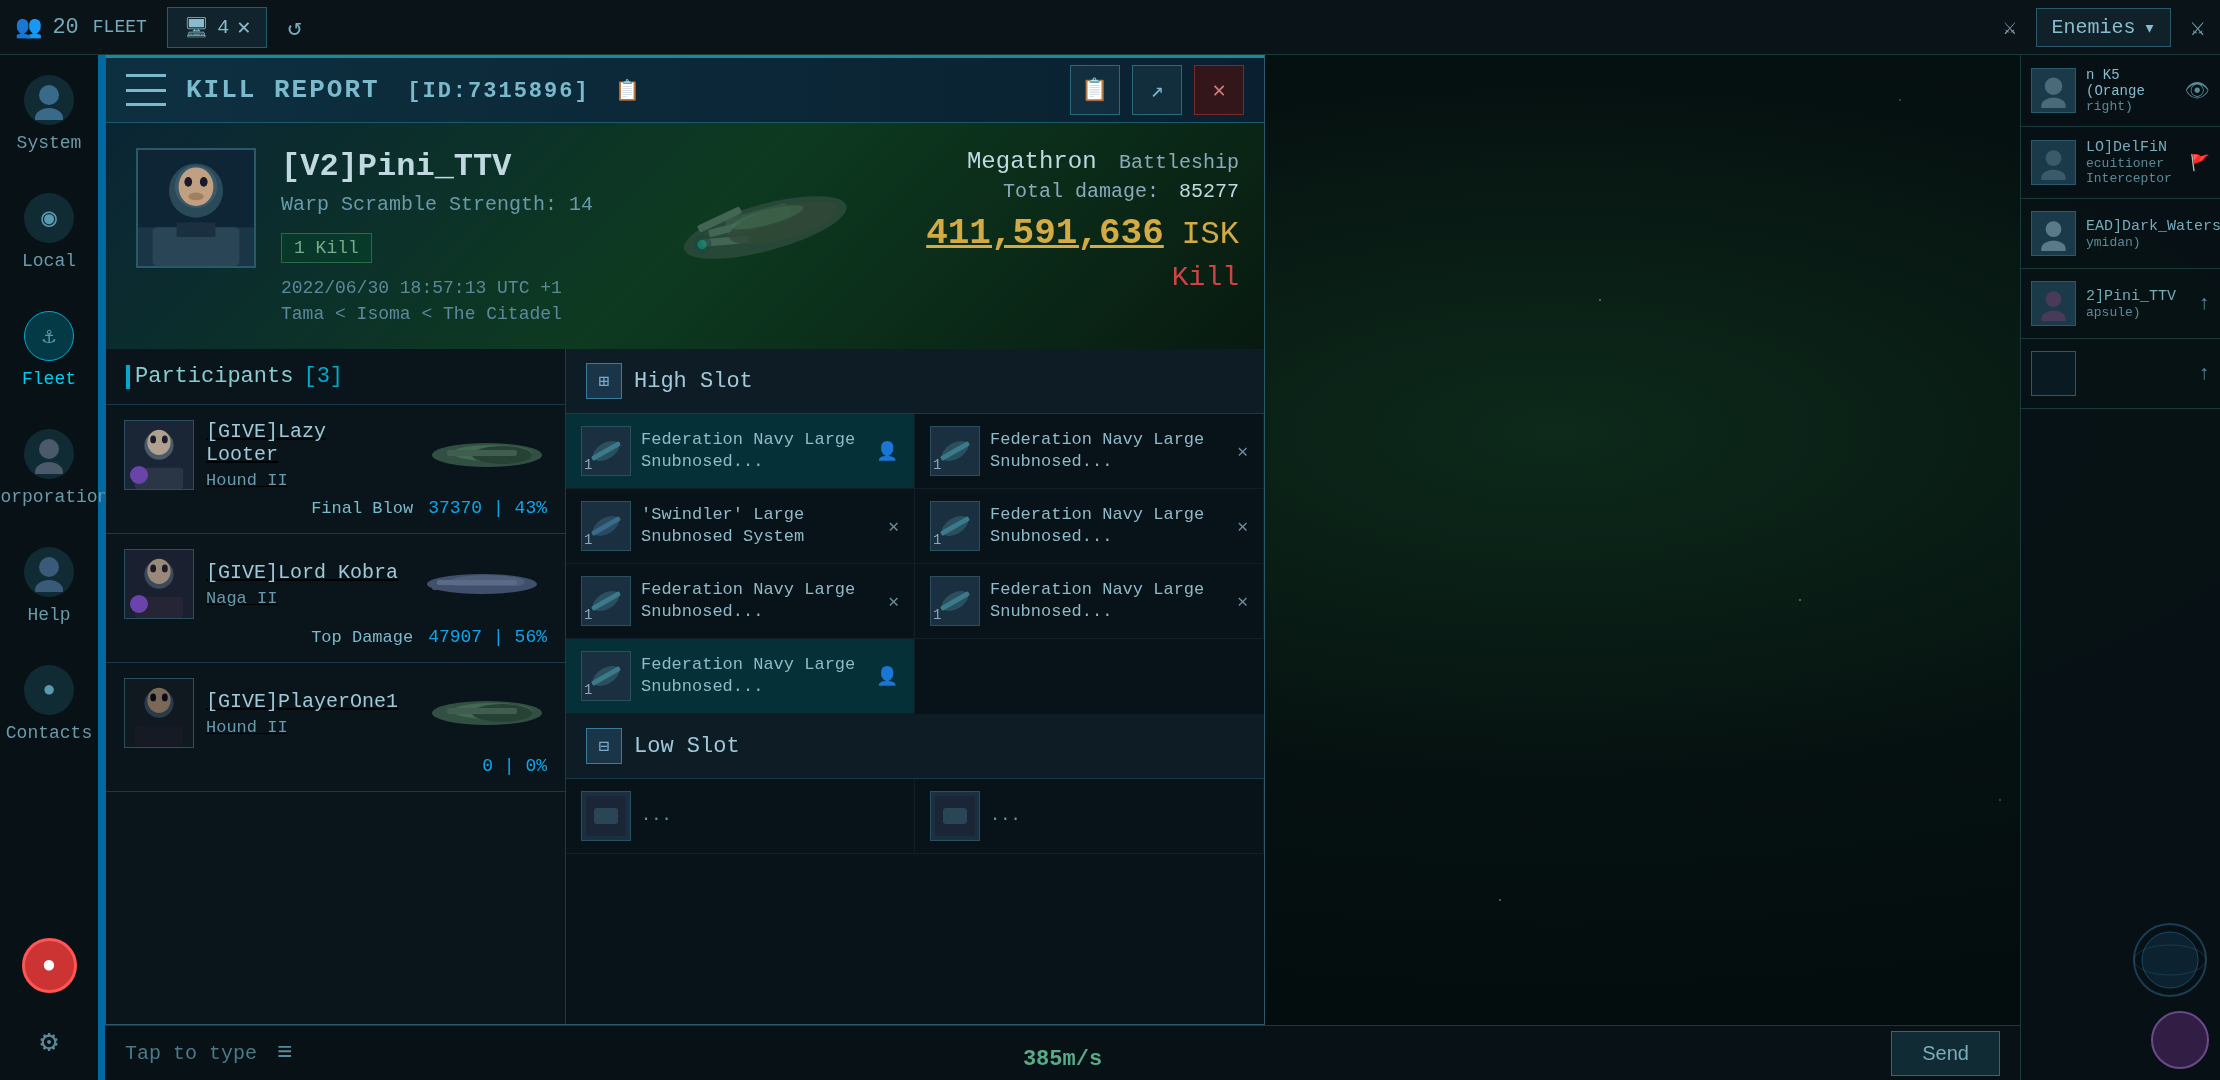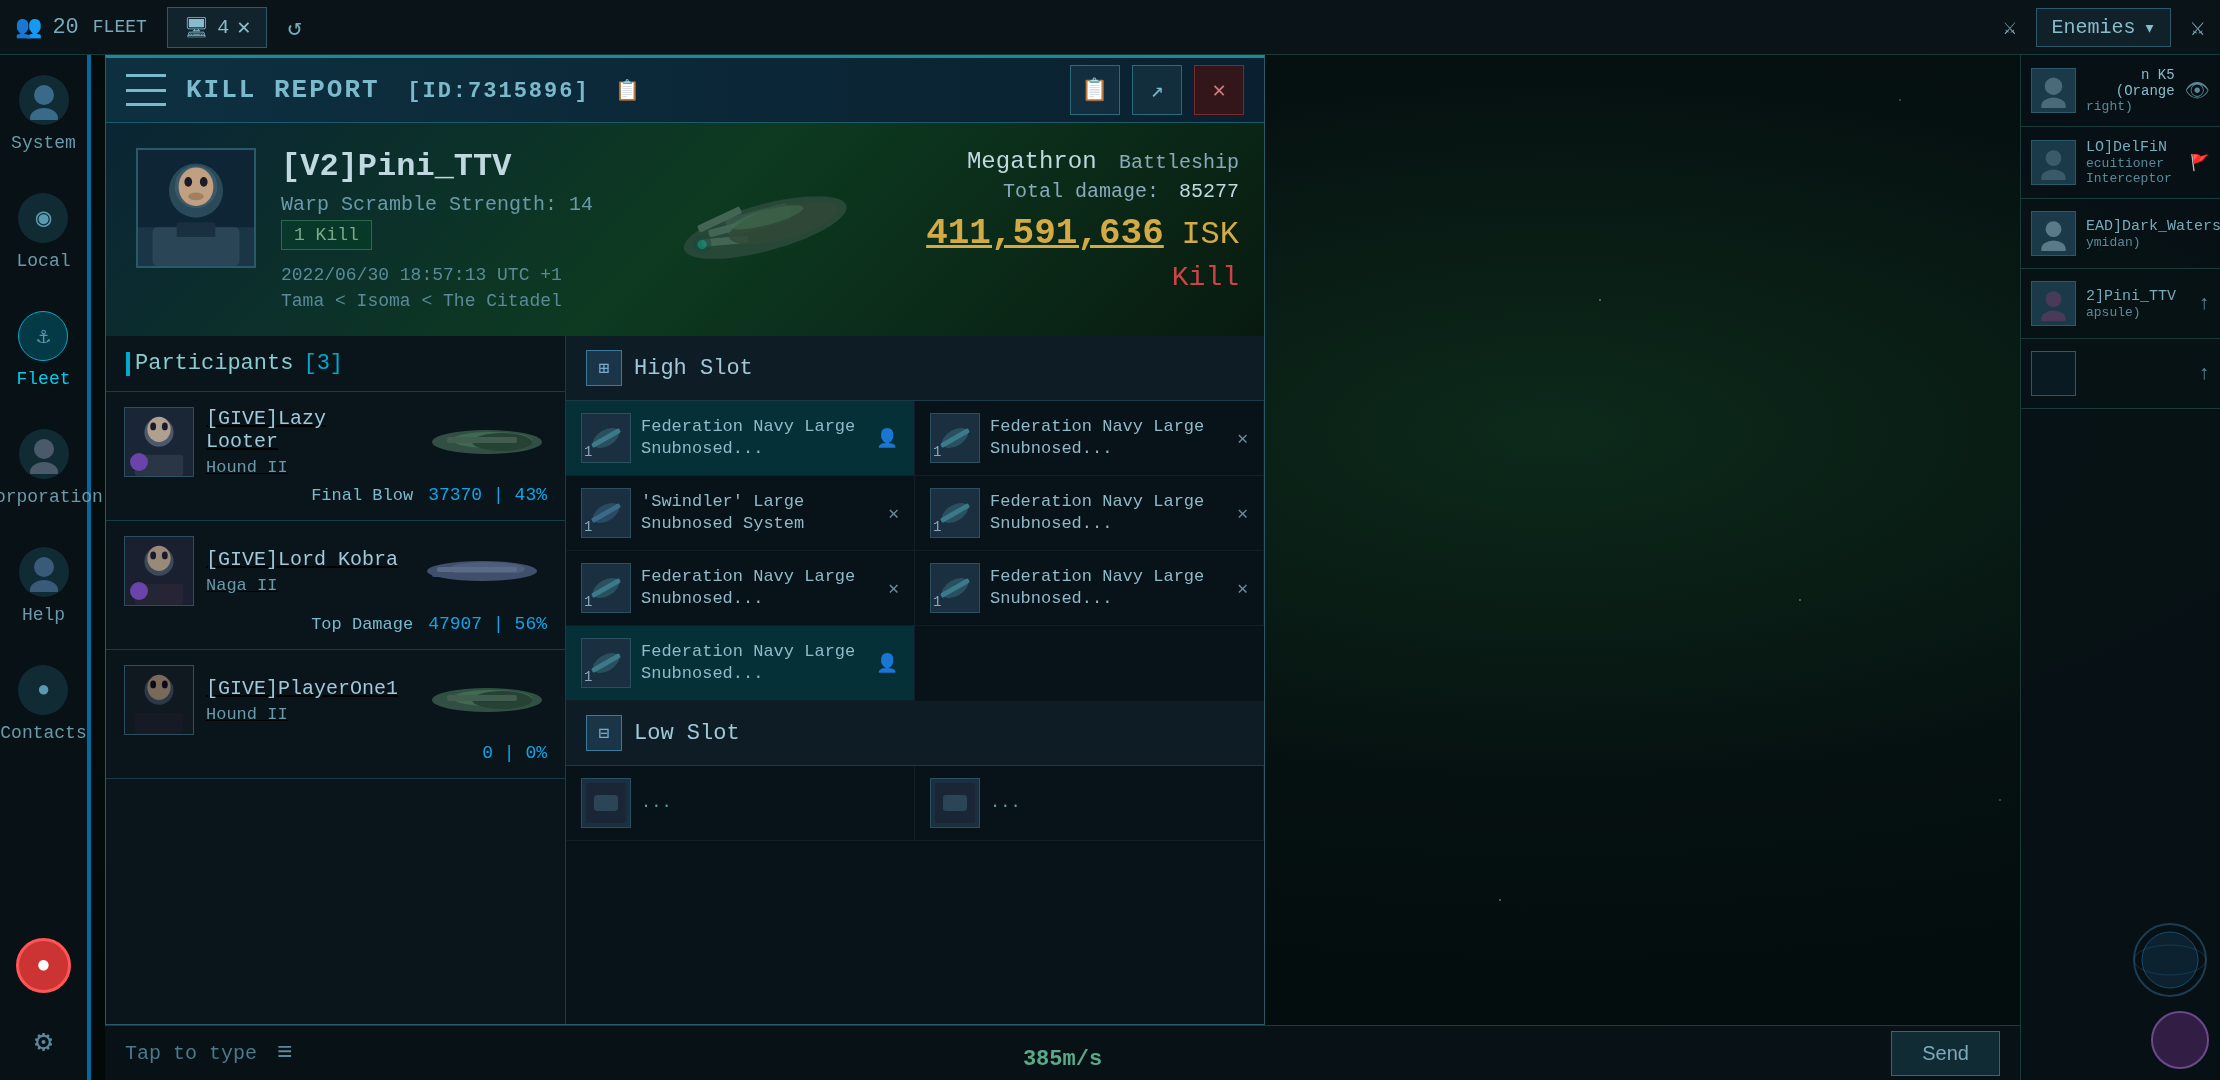--- a/index.html
+++ b/index.html
@@ -107,24 +107,24 @@
       color: #8bc;
       font-size: 20px;
       cursor: pointer;
     }
 
     
     .left-sidebar {
       position: absolute;
       top: 55px;
       left: 0;
-      width: 91px;
+      width: 105px;
       bottom: 0;
       background: rgba(8,18,22,0.95);
-      border-right: 4px solid #0369a1;
+      border-right: 7px solid #0369a1;
       display: flex;
       flex-direction: column;
       align-items: center;
       padding-top: 20px;
       gap: 40px;
       z-index: 5;
     }
 
     .sidebar-item {
       display: flex;
@@ -349,21 +349,21 @@
     .hero-name {
       color: #c0d8e0;
       font-size: 32px;
       font-weight: bold;
       margin-bottom: 8px;
     }
 
     .hero-warp {
       color: #6a9aaa;
       font-size: 20px;
-      margin-bottom: 4px;
+      margin-bottom: 17px;
     }
 
     .hero-kills {
       color: #7aaa88;
       font-size: 18px;
       background: rgba(0,80,40,0.3);
       border: 1px solid #2a6a4a;
       padding: 4px 12px;
       display: inline-block;
       margin-bottom: 15px;
@@ -752,21 +752,21 @@
 
 <div class="right-panel">
   <div class="right-panel-item">
     <div class="avatar-small">
       <svg width="35" height="35" viewBox="0 0 40 40">
         <circle cx="20" cy="15" r="10" fill="#4a6a7a"></circle>
         <ellipse cx="20" cy="38" rx="14" ry="10" fill="#4a6a7a"></ellipse>
       </svg>
     </div>
     <div>
-      <div class="rp-name" style="font-size:14px; color:#8bc;text-align:right;">n K5 (Orange</div>
+      <div class="rp-name" style="font-size:14px; color:#8bc;">n K5 (Orange</div>
       <div class="rp-sub">right)</div>
     </div>
     <span class="right-panel-icon">👁</span>
   </div>
 
   <div class="right-panel-item">
     <div class="avatar-small">
       <svg width="35" height="35" viewBox="0 0 40 40">
         <circle cx="20" cy="15" r="9" fill="#3a5a6a"></circle>
         <ellipse cx="20" cy="38" rx="14" ry="10" fill="#3a5a6a"></ellipse>

